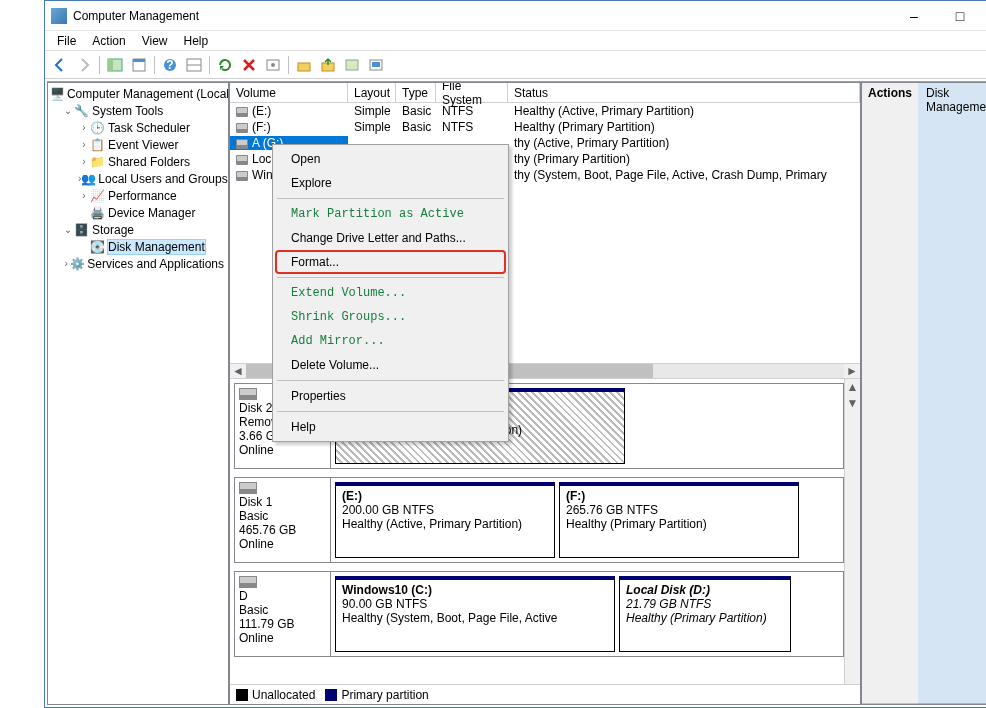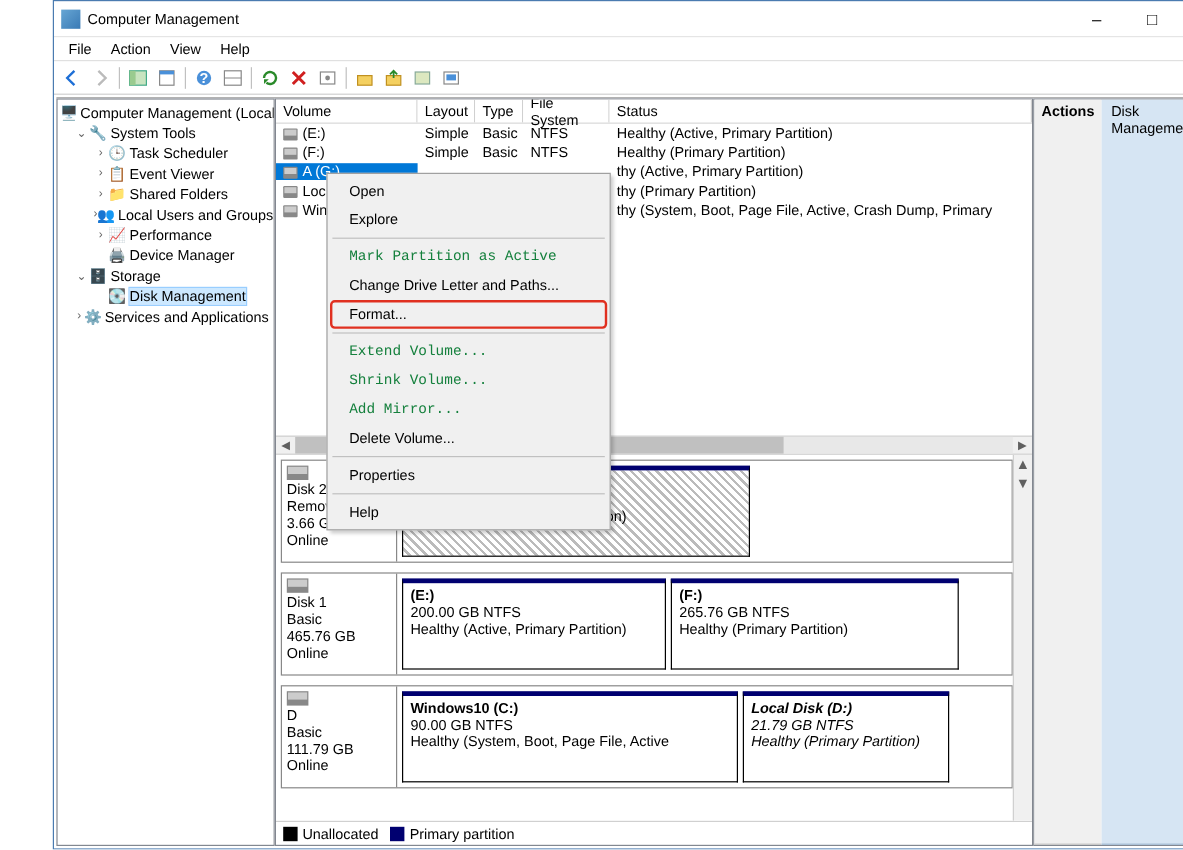--- a/index.html
+++ b/index.html
@@ -351,20 +351,20 @@
 
 <div class="context-menu">
   <div class="cm-item enabled">Open</div>
   <div class="cm-item enabled">Explore</div>
   <div class="cm-sep"></div>
   <div class="cm-item disabled">Mark Partition as Active</div>
   <div class="cm-item enabled">Change Drive Letter and Paths...</div>
   <div class="cm-item enabled highlighted">Format...</div>
   <div class="cm-sep"></div>
   <div class="cm-item disabled">Extend Volume...</div>
-  <div class="cm-item disabled">Shrink Volume...</div>
+  <div class="cm-item disabled">Shrink Groups...</div>
   <div class="cm-item disabled">Add Mirror...</div>
   <div class="cm-item enabled">Delete Volume...</div>
   <div class="cm-sep"></div>
   <div class="cm-item enabled">Properties</div>
   <div class="cm-sep"></div>
   <div class="cm-item enabled">Help</div>
 </div>
 
 </body></html>

